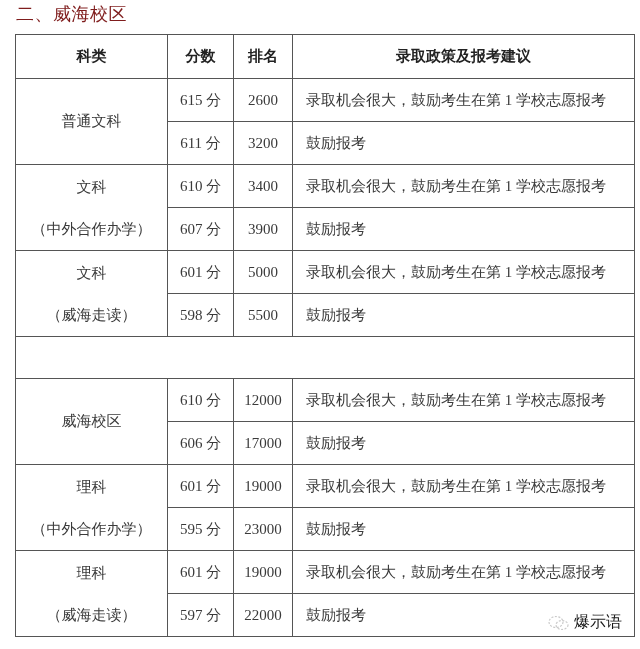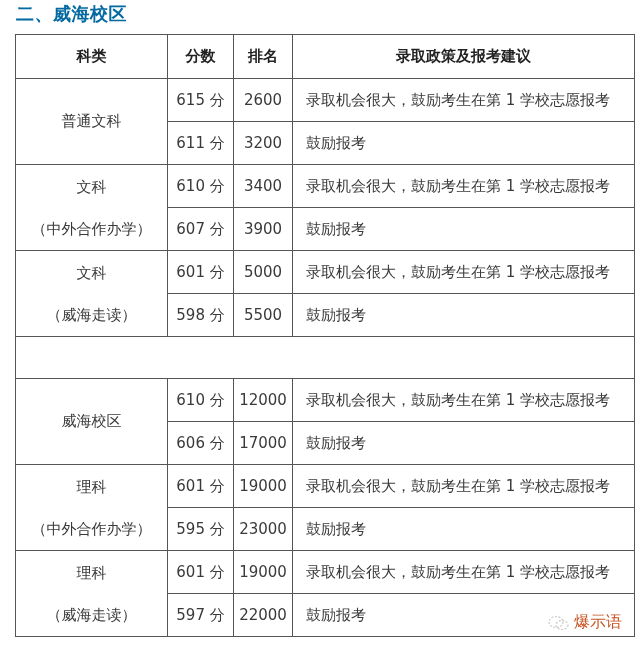--- a/index.html
+++ b/index.html
@@ -13,41 +13,42 @@
     position: relative;
     overflow: hidden;
     font-family: "DejaVu Sans", "Liberation Sans", sans-serif;
     color: #333333;
   }
   .section-title {
     position: absolute;
     left: 16px;
     top: 2px;
     font-size: 18px;
-    font-weight: bold;
-    color: #0369a1;
+    font-weight: normal;
+    color: #7f1d1d;
     letter-spacing: 0.5px;
   }
   table.admit {
     position: absolute;
     left: 15px;
     top: 34px;
     width: 619px;
     border-collapse: collapse;
     table-layout: fixed;
     font-size: 15px;
   }
   table.admit td, table.admit th {
     border: 1.5px solid #555555;
     text-align: center;
     vertical-align: middle;
     padding: 0;
     height: 42px;
     color: #3a3a3a;
     font-weight: normal;
+    font-family: Liberation Serif, serif;
   }
   table.admit th {
     font-weight: bold;
     color: #222222;
     height: 43px;
     font-size: 15px;
   }
   table.admit td.advice {
     text-align: left;
     padding-left: 13px;
@@ -69,21 +70,21 @@
   tr.spacer td {
     height: 41px;
   }
   .watermark {
     position: absolute;
     right: 18px;
     top: 612px;
     display: flex;
     align-items: center;
     gap: 4px;
-    color: #c2410c;
+    color: #000000;
     font-size: 16px;
     opacity: 0.9;
   }
   .watermark .wm-icon {
     width: 22px;
     height: 16px;
     display: inline-block;
   }
 </style>
 </head>

